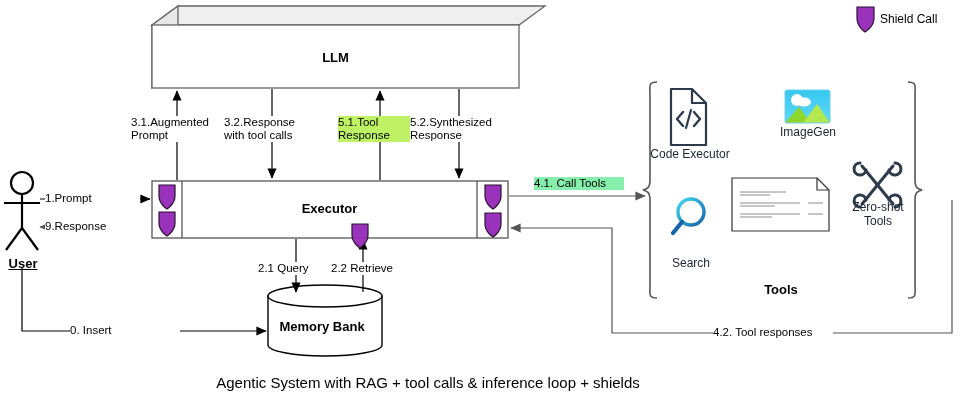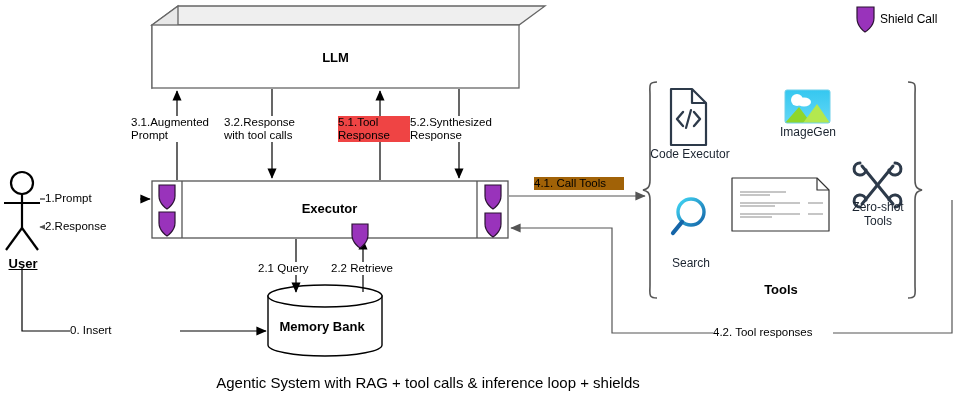--- a/index.html
+++ b/index.html
@@ -177,39 +177,39 @@
   <div class="node-title" style="left:182px;top:201px;width:295px;">Executor</div>
 
   <div class="node-title" style="left:268px;top:319px;width:108px;">Memory Bank</div>
 
   <div class="node-title" style="left:0px;top:256px;width:46px;text-decoration:underline;">User</div>
 
   <div class="lbl" style="left:70px;top:324px;width:110px;background:#fff;">0. Insert</div>
 
   <div class="lbl" style="left:45px;top:192px;width:95px;background:#fff;">1.Prompt</div>
 
-  <div class="lbl" style="left:45px;top:220px;width:105px;background:#fff;">2.Response</div>
+  <div class="lbl" style="left:45px;top:220px;width:105px;background:#fff;">9.Response</div>
 
   <div class="lbl" style="left:258px;top:262px;width:76px;background:#fff;">2.1 Query</div>
 
   <div class="lbl" style="left:331px;top:262px;width:86px;background:#fff;">2.2 Retrieve</div>
 
   <div class="lbl" style="left:131px;top:116px;width:96px;background:#fff;">3.1.Augmented
 Prompt</div>
 
   <div class="lbl" style="left:224px;top:116px;width:100px;background:#fff;">3.2.Response
 with tool calls</div>
 
-  <div class="lbl" style="left:338px;top:116px;width:84px;background:#ef4444;">5.1.Tool
+  <div class="lbl" style="left:338px;top:116px;width:84px;background:#bef264;">5.1.Tool
 Response</div>
 
   <div class="lbl" style="left:410px;top:116px;width:104px;background:#fff;">5.2.Synthesized
 Response</div>
 
-  <div class="lbl" style="left:534px;top:177px;width:90px;background:#a16207;">4.1. Call Tools</div>
+  <div class="lbl" style="left:534px;top:177px;width:90px;background:#86efac;">4.1. Call Tools</div>
 
   <div class="lbl" style="left:713px;top:326px;width:120px;background:#fff;">4.2. Tool responses</div>
 
   <div class="tool-lbl" style="left:645px;top:147px;width:90px;">Code Executor</div>
   <div class="tool-lbl" style="left:765px;top:125px;width:86px;">ImageGen</div>
   <div class="tool-lbl" style="left:652px;top:256px;width:78px;">Search</div>
   <div class="tool-lbl" style="left:840px;top:200px;width:76px;white-space:pre-line;">Zero-shot
 Tools</div>
 
   <div class="node-title" style="left:727px;top:282px;width:108px;">Tools</div>

